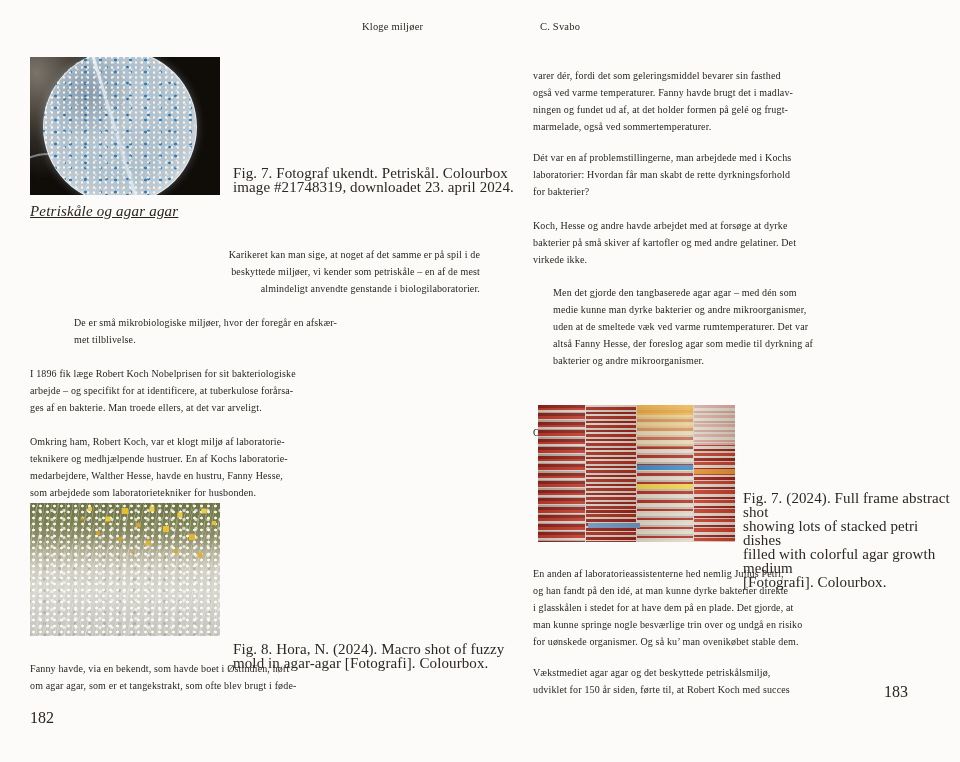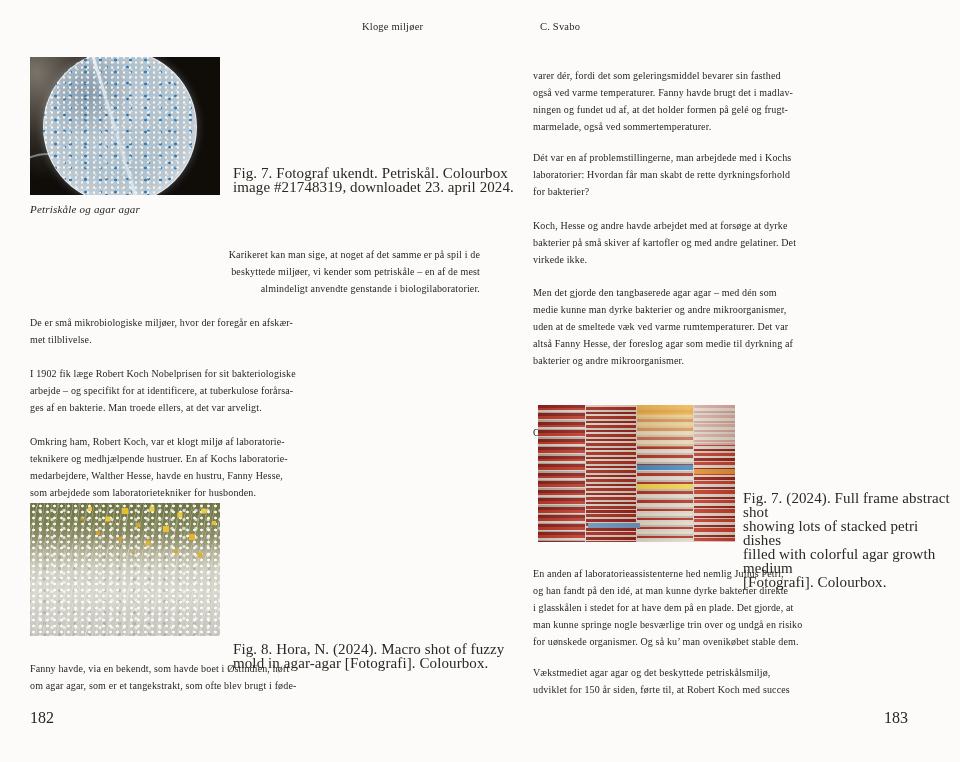--- a/index.html
+++ b/index.html
@@ -18,25 +18,25 @@
   }
   .rp { left:533px; width:400px; }
   .lp { left:30px; }
 
   .caption {
     position:absolute; white-space:pre-line;
     font-size:15px; line-height:14px; letter-spacing:.1px; color:#2b2722;
   }
   .section-heading {
     position:absolute; left:30px; top:203px; margin:0;
-    font-size:11px; font-style:italic; font-weight:normal; letter-spacing:.2px;
+    font-size:15px; font-style:italic; font-weight:normal; letter-spacing:.2px;text-decoration:underline;
   }
   .page-num { position:absolute; font-size:16px; line-height:16px; }
   .pn-left  { left:30px;  top:710px; }
-  .pn-right { left:533px; top:710px; width:375px; text-align:right; }
+  .pn-right { left:533px; top:684px; width:375px; text-align:right; }
 
   figure.photo { position:absolute; overflow:hidden; margin:0; padding:0; }
 
   
   .photo1 { left:30px; top:57px; width:190px; height:138px; background:#100d09; }
   .p1-streak { position:absolute; left:-30px; top:-42px; width:135px; height:155px;
     background:radial-gradient(ellipse at 35% 30%, rgba(142,134,124,.85), rgba(92,84,74,.4) 45%, rgba(20,16,12,0) 72%);
     transform:rotate(-25deg); }
   .p1-dish { position:absolute; left:13px; top:-7px; width:152px; height:152px; border-radius:50%;
     background:
@@ -91,24 +91,24 @@
     background:linear-gradient(180deg, rgba(235,178,72,.9) 0 10px, rgba(236,200,120,.65) 10px 26px, rgba(240,214,150,.35) 26px 42px); }
   .p3-lightD { position:absolute; left:156px; top:0; width:41px; height:40px; background:rgba(228,222,210,.72); }
   .p3-blueC   { position:absolute; left:99px; top:60px;  width:56px; height:5px;   background:#3f8cc5; }
   .p3-yellowC { position:absolute; left:99px; top:79px;  width:56px; height:5px;   background:#ecd34b; }
   .p3-orangeD { position:absolute; left:156px; top:64px; width:41px; height:4.5px; background:#e29233; }
   .p3-blueB   { position:absolute; left:50px; top:118px; width:52px; height:5px;   background:#6b93bb; }
   .p3-shade { position:absolute; left:0; top:0; width:197px; height:137px;
     background:linear-gradient(90deg, rgba(80,40,30,.14), rgba(255,255,255,.10) 22%, rgba(80,40,30,.10) 50%, rgba(255,255,255,.12) 76%, rgba(80,40,30,.16)); }
 
   
-  .lp-p1 { top:236px;text-align:right; } .lp-p2 { top:304px; } .lp-p3 { top:355px; }
+  .lp-p1 { top:236px;text-align:right; } .lp-p2 { top:304px;margin-left:44px; } .lp-p3 { top:355px; }
   .lp-p4 { top:423px; } .lp-p5 { top:650px; }
   .rp-p1 { top:57px;  } .rp-p2 { top:139px; } .rp-p3 { top:207px; }
-  .rp-p4 { top:274px; } .rp-p5 { top:380px;margin-top:44px; } .rp-p6 { top:555px; } .rp-p7 { top:654px; }
+  .rp-p4 { top:274px;margin-left:20px; } .rp-p5 { top:380px;margin-top:44px; } .rp-p6 { top:555px; } .rp-p7 { top:654px; }
   .cap7 { left:233px; top:166px; }
   .cap8 { left:233px; top:642px; }
   .cap9 { left:743px; top:491px; }
 </style>
 </head>
 <body>
 
 <div>
 
   <div class="running-head rh-left">Kloge miljøer</div>
@@ -124,21 +124,21 @@
   <figcaption class="caption cap7">Fig. 7. Fotograf ukendt. Petriskål. Colourbox
 image #21748319, downloadet 23. april 2024.</figcaption>
 
   <h2 class="section-heading">Petriskåle og agar agar</h2>
 
   <p class="para lp lp-p1">Karikeret kan man sige, at noget af det samme er på spil i de
 beskyttede miljøer, vi kender som petriskåle – en af de mest
 almindeligt anvendte genstande i biologilaboratorier.</p>
   <p class="para lp lp-p2">De er små mikrobiologiske miljøer, hvor der foregår en afskær-
 met tilblivelse.</p>
-  <p class="para lp lp-p3">I 1902 fik læge Robert Koch Nobelprisen for sit bakteriologiske
+  <p class="para lp lp-p3">I 1896 fik læge Robert Koch Nobelprisen for sit bakteriologiske
 arbejde – og specifikt for at identificere, at tuberkulose forårsa-
 ges af en bakterie. Man troede ellers, at det var arveligt.</p>
   <p class="para lp lp-p4">Omkring ham, Robert Koch, var et klogt miljø af laboratorie-
 teknikere og medhjælpende hustruer. En af Kochs laboratorie-
 medarbejdere, Walther Hesse, havde en hustru, Fanny Hesse,
 som arbejdede som laboratorietekniker for husbonden.</p>
 
   <figure class="photo photo2">
     <div class="p2-tex"></div>
     <div class="p2-dots"></div>

